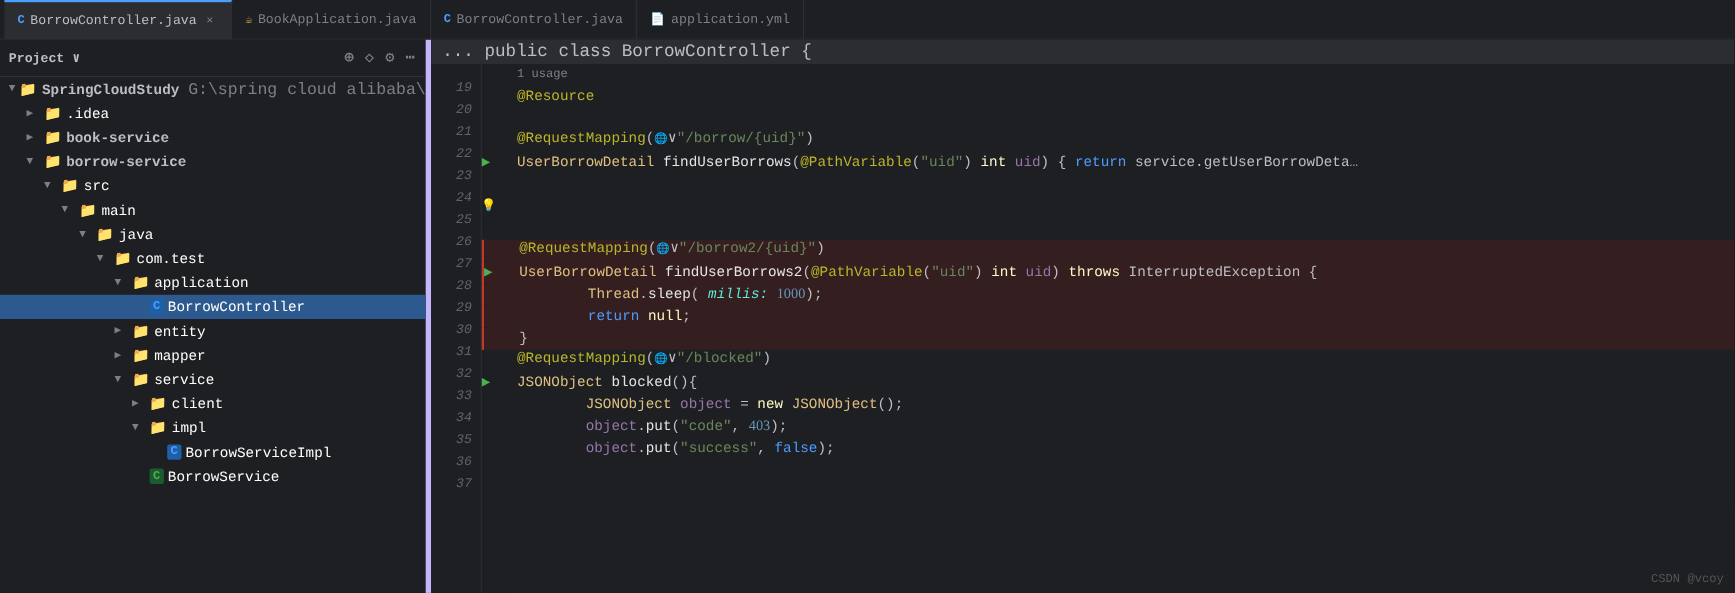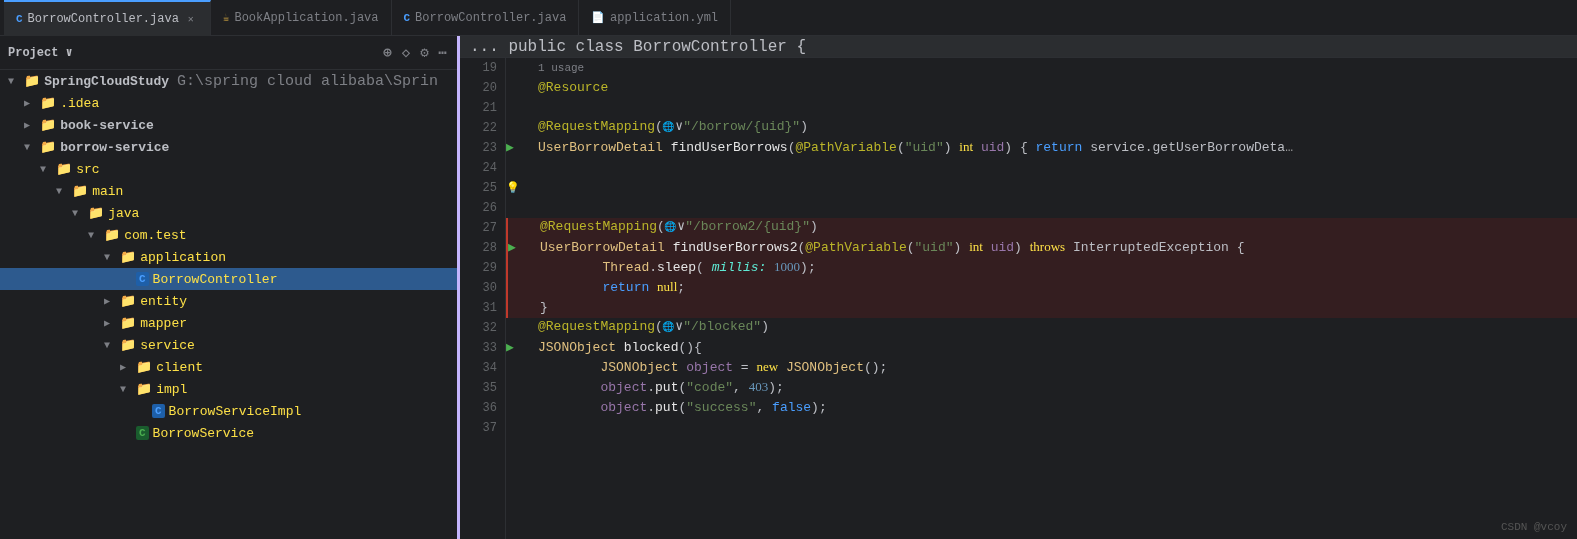--- a/index.html
+++ b/index.html
@@ -58,23 +58,23 @@
 
     
     .main-content {
       display: flex;
       flex: 1;
       overflow: hidden;
     }
 
     
     .sidebar {
-      width: 460px;
+      width: 392px;
       background: #1e1f22;
-      border-right: 3px solid #c4b5fd;
+      border-right: 5px solid #c4b5fd;
       overflow: hidden;
       flex-shrink: 0;
     }
 
     .sidebar-header {
       display: flex;
       align-items: center;
       justify-content: space-between;
       padding: 6px 8px;
       font-size: 12px;
@@ -120,21 +120,21 @@
     .tree-indent-5 { padding-left: 72px; }
     .tree-indent-6 { padding-left: 88px; }
     .tree-indent-7 { padding-left: 104px; }
     .tree-indent-8 { padding-left: 120px; }
 
     .arrow { color: #7d7f85; font-size: 10px; width: 12px; display: inline-block; }
     .folder-icon { color: #d4a843; font-size: 13px; }
     .folder-icon-blue { color: #5a87d1; font-size: 13px; }
     .file-icon-c { color: #4a9eff; font-weight: bold; font-size: 11px; background: #1e5fa8; padding: 1px 3px; border-radius: 2px; }
     .file-icon-g { color: #4caf50; font-weight: bold; font-size: 11px; background: #1a5c2e; padding: 1px 3px; border-radius: 2px; }
-    .tree-label { color: #fde047; }
+    .tree-label { color: #ffffff; }
     .tree-label-bold { color: #bcbec4; font-weight: bold; }
     .tree-path { color: #7d7f85; font-size: 15px; margin-left: 4px; }
 
     
     .code-editor {
       flex: 1;
       background: #1e1f22;
       overflow: hidden;
       display: flex;
       flex-direction: column;
@@ -143,25 +143,26 @@
     .code-area {
       flex: 1;
       overflow: auto;
       display: flex;
     }
 
     .line-numbers {
       background: #1e1f22;
       color: #606366;
       text-align: right;
-      padding: 0 8px 0 4px;
+      padding: 12px 8px 0 4px;
       user-select: none;
       min-width: 46px;
       flex-shrink: 0;
       border-right: 1px solid #2d2f33;
+      font-style: italic;
     }
 
     .line-numbers div {
       height: 20px;
       line-height: 20px;
       font-size: 12px;
     }
 
     .code-line {
       height: 20px;
@@ -174,21 +175,21 @@
 
     .code-line.highlighted-block {
       background: rgba(180, 30, 30, 0.15);
       border-left: 2px solid #c0392b;
     }
 
     .gutter-run { color: #4caf50; font-size: 13px; }
     .gutter-bulb { color: #f0c040; font-size: 11px; }
 
     
-    .kw { color: #fde047; font-family: Liberation Serif, serif; }
+    .kw { color: #fef9c3; }
     .kw-blue { color: #4a9eff; }
     .str { color: #6a8759; }
     .num { color: #6897bb; font-family: Liberation Serif, serif; }
     .ann { color: #bbb529; }
     .fn { color: #e5e5e5; }
     .var-name { color: #9876aa; }
     .plain { color: #bcbec4; }
     .type-name { color: #e0c080; }
     .gutter-area { width: 24px; flex-shrink: 0; }
 

